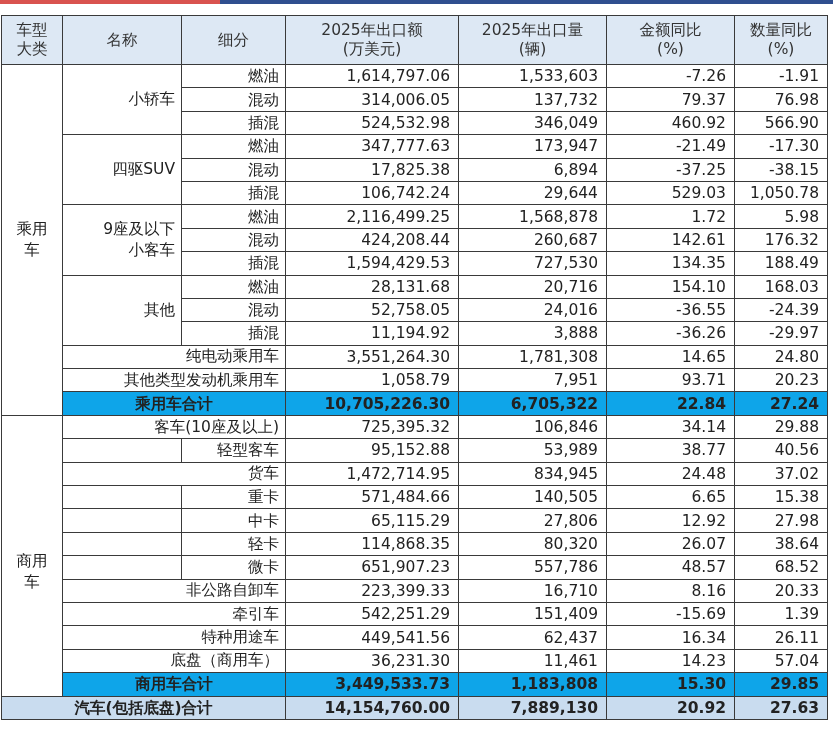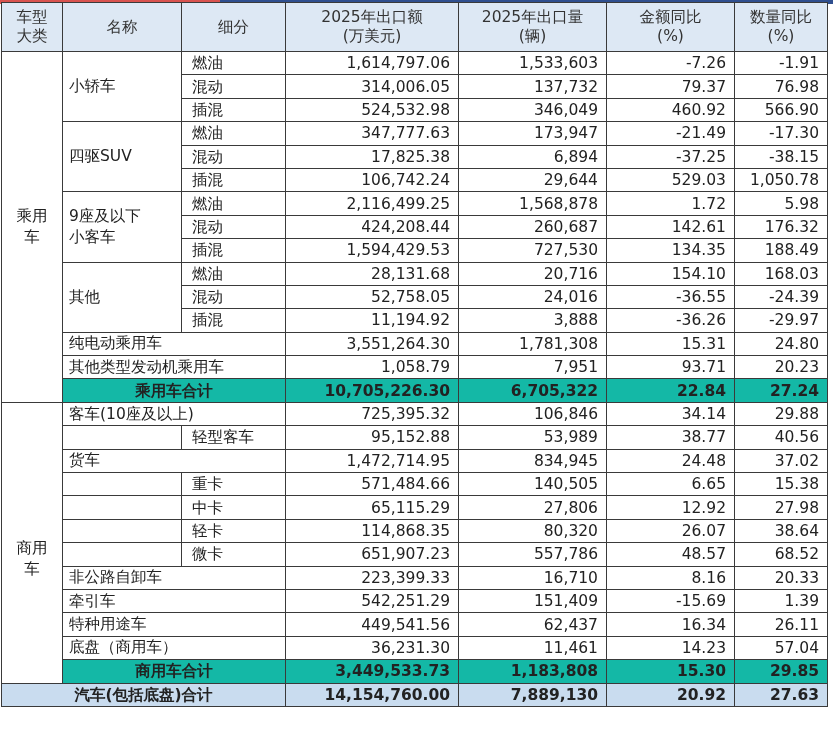--- a/index.html
+++ b/index.html
@@ -1,31 +1,31 @@
 <!DOCTYPE html>
 <html><head>
 <meta charset="utf-8">
 <style>
   html, body { margin: 0; padding: 0; background: #ffffff; }
   body { width: 833px; height: 736px; position: relative; overflow: hidden;
          font-family: "DejaVu Sans", "Liberation Sans", sans-serif; color: #222; }
   .topbar { position: absolute; left: 0; top: 0; width: 833px; height: 4px; display: flex; }
   .topbar .red { flex: 0 0 220px; background: #d9534f; }
   .topbar .blue { flex: 1; background: #2f4f8f; }
-  table { position: absolute; left: 1px; top: 2px; border-collapse: collapse;
+  table { position: absolute; left: 1px; top: 15px; border-collapse: collapse;
           table-layout: fixed; width: 826px; }
   td, th { border: 1.2px solid #3a3a3a; padding: 0 6px; height: 22.4px; line-height: 22px;
            font-size: 15.5px; font-weight: normal; white-space: nowrap; overflow: hidden; }
   th { background: #dde8f4; text-align: center; line-height: 19px; height: 48px;
        white-space: normal; color: #333; }
   td.num { text-align: right; padding-right: 8px; }
   td.cat { text-align: center; white-space: normal; line-height: 21px; }
-  td.name { text-align: left; white-space: normal; line-height: 21px; }
-  td.sub { text-align: left; padding-left: 10px; }
-  tr.subtotal td { background: #14b8a6; font-weight: bold; }
+  td.name { text-align: right; white-space: normal; line-height: 21px; }
+  td.sub { text-align: right; padding-left: 10px; }
+  tr.subtotal td { background: #0ea5e9; font-weight: bold; }
   tr.subtotal td.stlabel { text-align: center; }
   tr.total td { background: #c9dcef; font-weight: bold; }
   tr.total td.stlabel { text-align: center; }
 </style>
 </head>
 <body>
 
 <div class="topbar">
   <div class="red"></div>
   <div class="blue"></div>
@@ -139,21 +139,21 @@
         <td class="sub">插混</td>
         <td class="num">11,194.92</td>
         <td class="num">3,888</td>
         <td class="num">-36.26</td>
         <td class="num">-29.97</td>
       </tr>
       <tr>
         <td class="name" colspan="2">纯电动乘用车</td>
         <td class="num">3,551,264.30</td>
         <td class="num">1,781,308</td>
-        <td class="num">15.31</td>
+        <td class="num">14.65</td>
         <td class="num">24.80</td>
       </tr>
       <tr>
         <td class="name" colspan="2">其他类型发动机乘用车</td>
         <td class="num">1,058.79</td>
         <td class="num">7,951</td>
         <td class="num">93.71</td>
         <td class="num">20.23</td>
       </tr>
       <tr class="subtotal">

